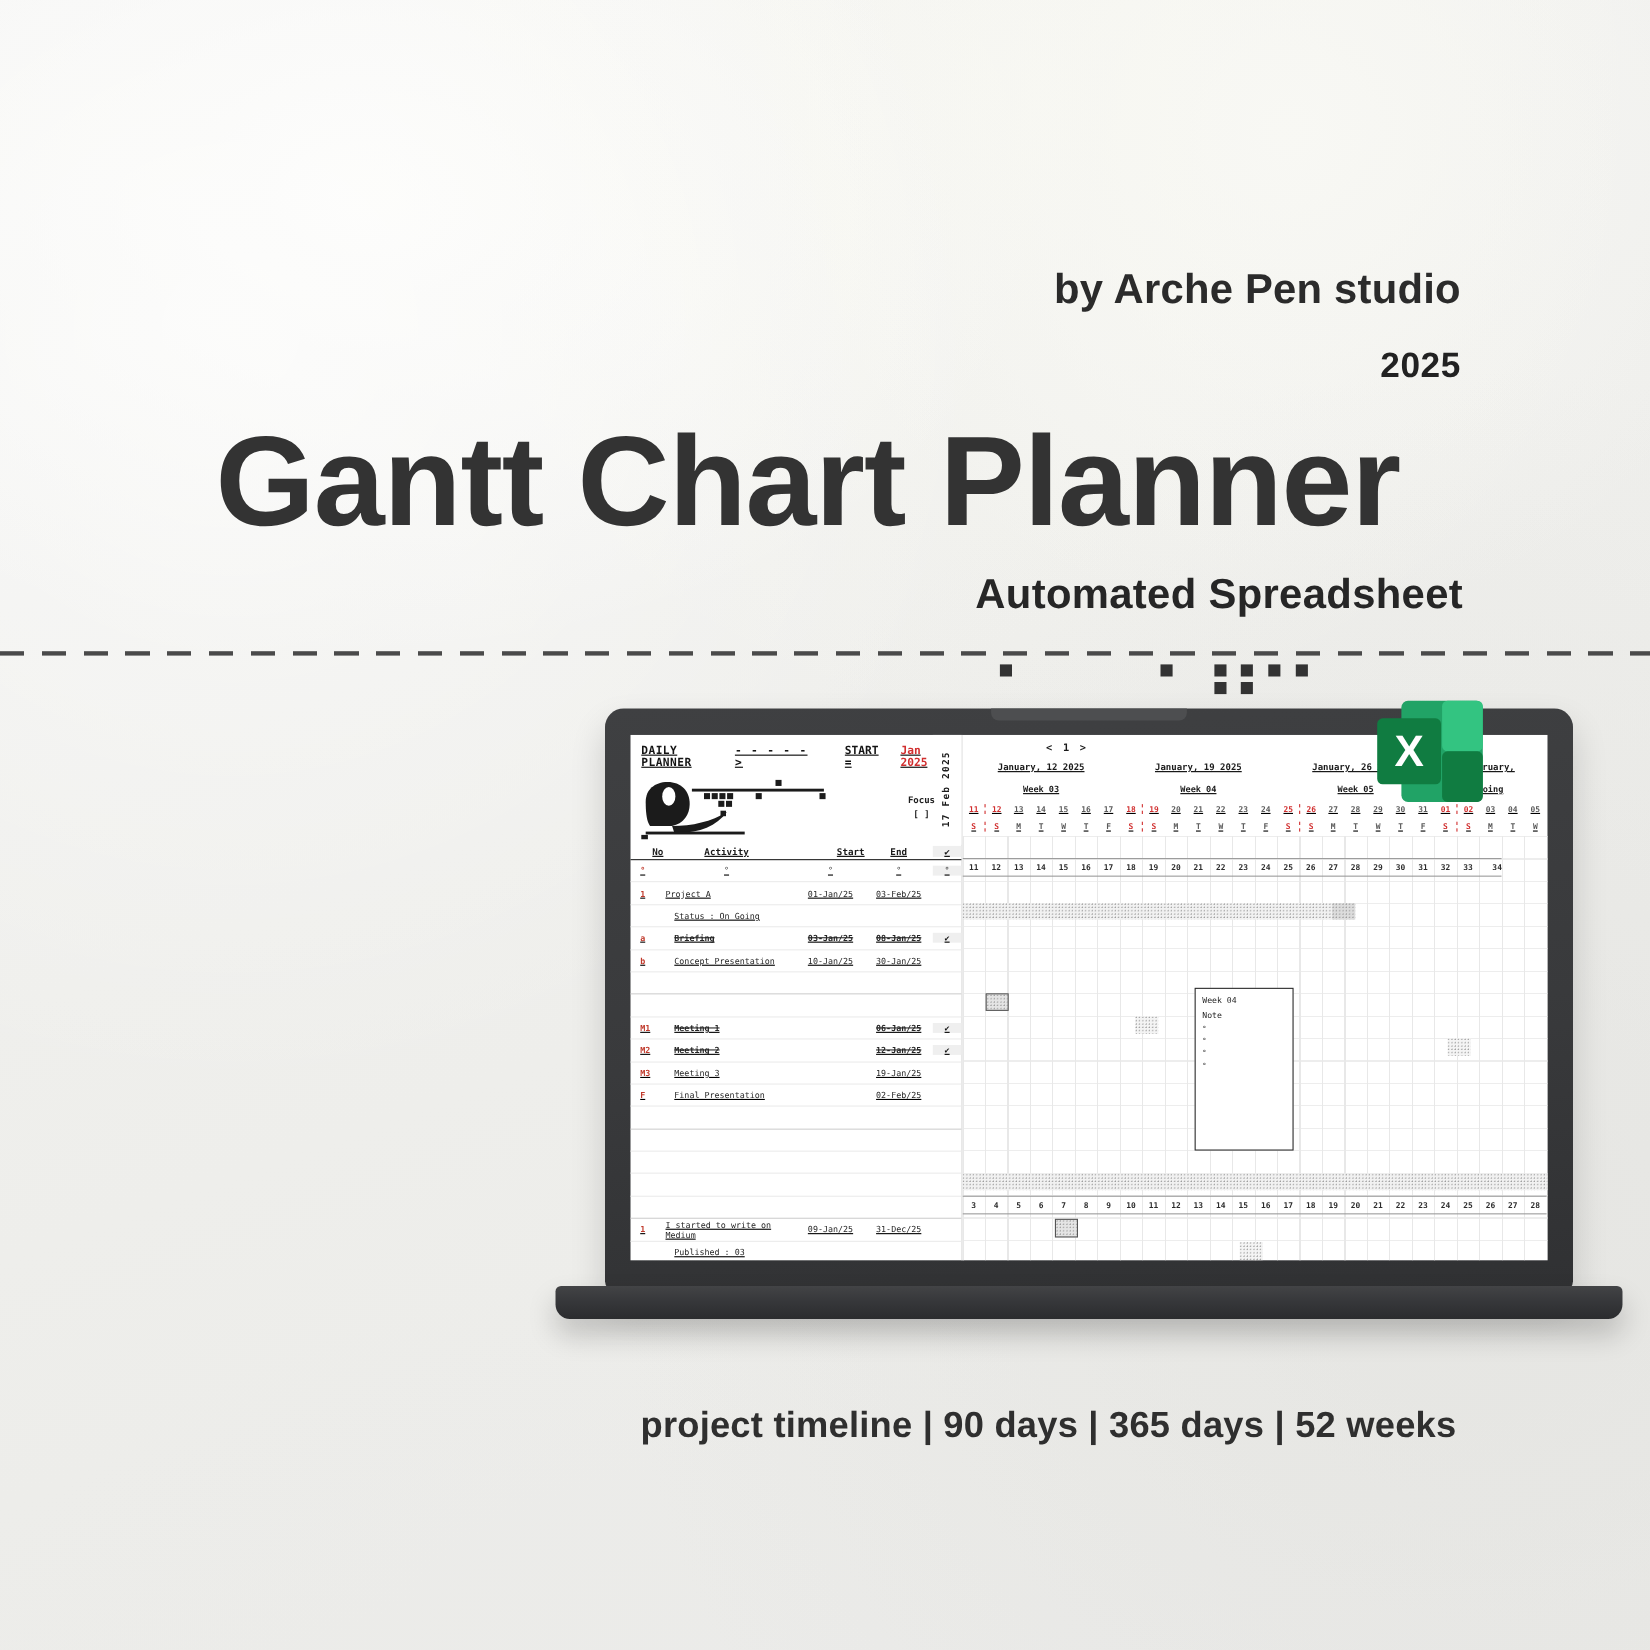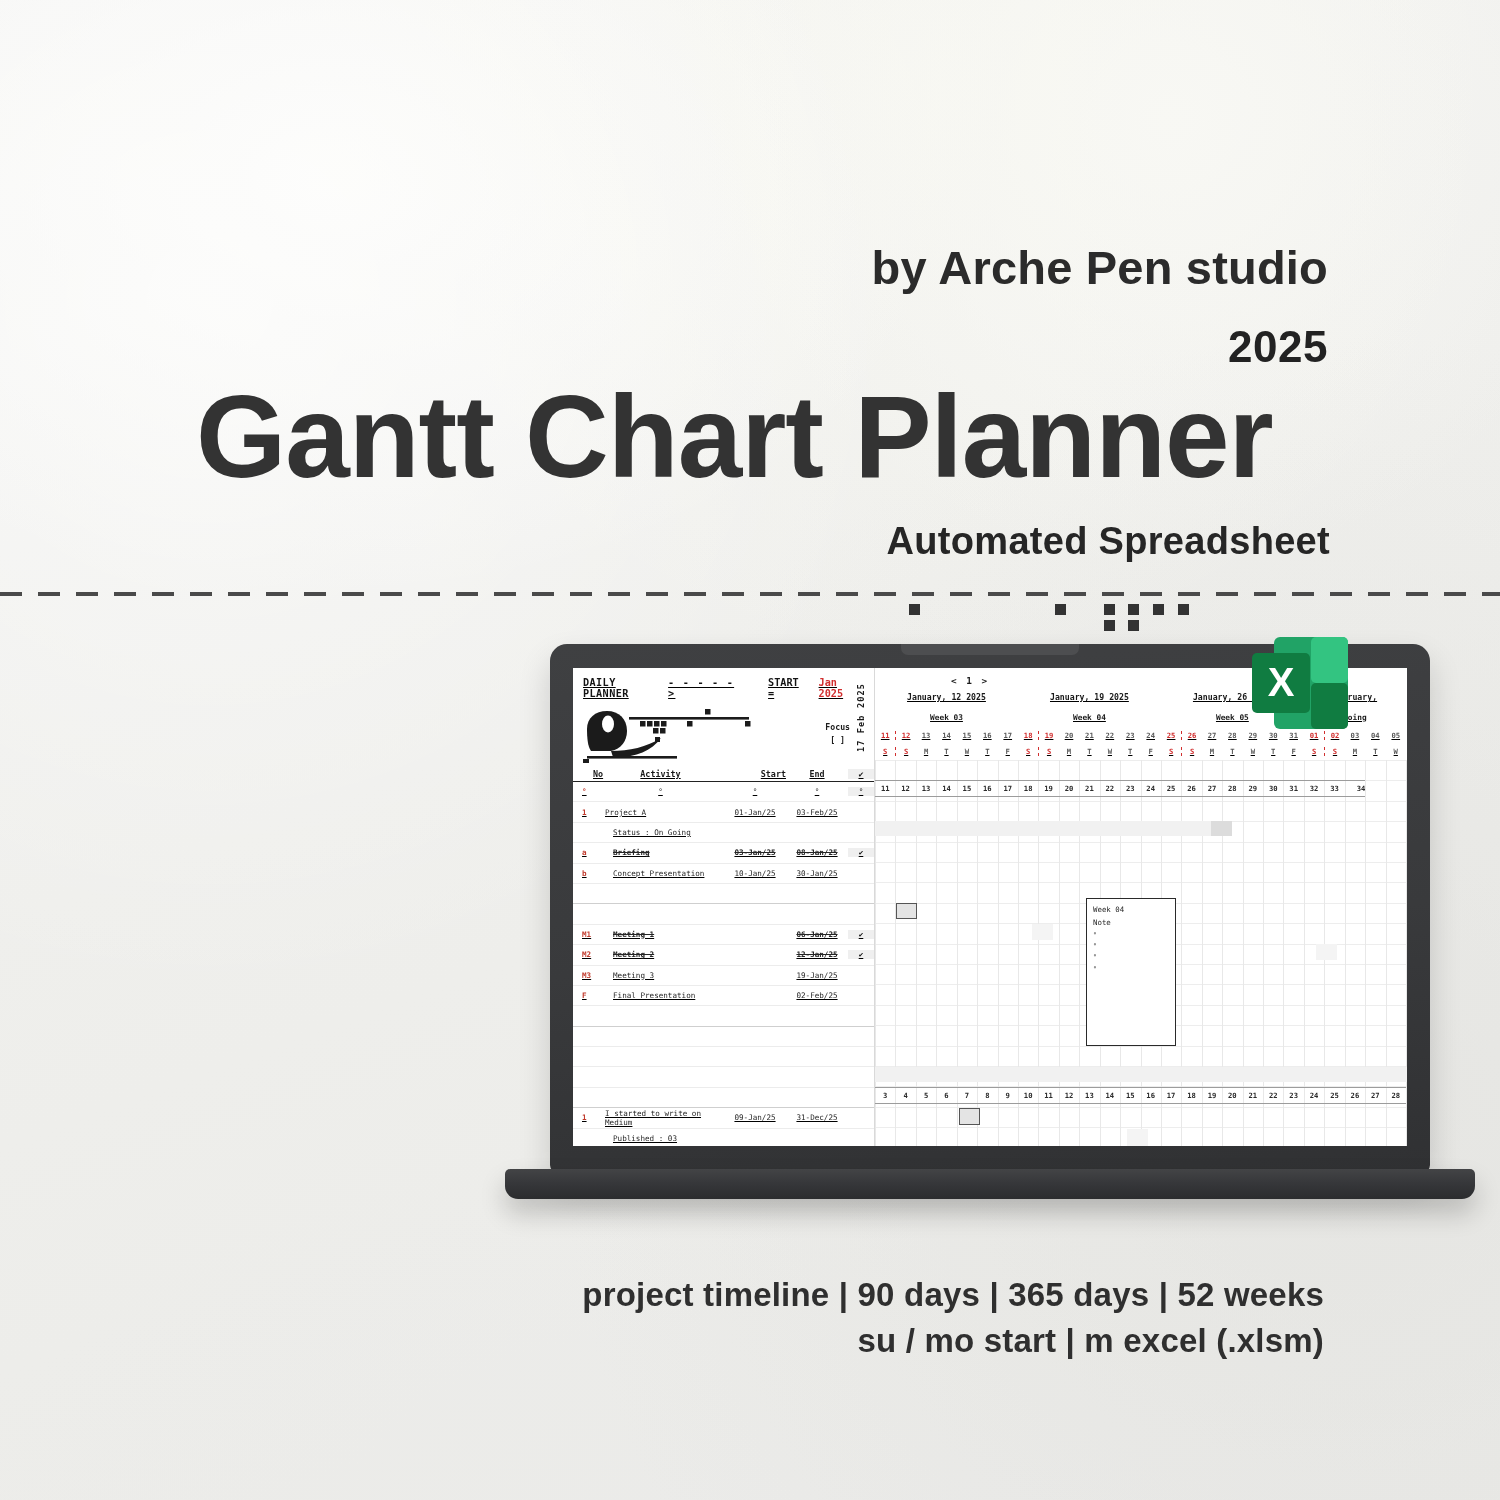--- a/index.html
+++ b/index.html
@@ -28,25 +28,25 @@
     background:
       radial-gradient(circle at 14% 20%, rgba(255,255,255,0.55) 0%, rgba(255,255,255,0) 40%),
       radial-gradient(circle at 62% 6%, rgba(250,250,243,0.5) 0%, rgba(250,250,243,0) 35%),
       radial-gradient(circle at 90% 75%, rgba(222,222,219,0.45) 0%, rgba(222,222,219,0) 45%);
     pointer-events: none;
   }
 
   
   .headline { position: absolute; right: 172px; top: 244px; text-align: right; z-index: 5; }
   .byline {
-    font-size: 47px; font-weight: 700; color: #2b2b2b;
+    font-size: 38px; font-weight: 700; color: #2b2b2b;
     letter-spacing: 0.2px; line-height: 1;
   }
   .year {
-    font-size: 44px; font-weight: 800; color: #222;
+    font-size: 32px; font-weight: 800; color: #222;
     margin-top: 34px; line-height: 1; letter-spacing: 0.5px;
   }
   .maintitle {
     position: absolute; left: 196px; right: 170px; top: 378px;
     font-size: 116px; font-weight: 700; color: #333333;
     letter-spacing: -1px; line-height: 1.02; text-align: left;
     white-space: nowrap; z-index: 5;
   }
   .subtitle {
     position: absolute; right: 170px; top: 520px;
@@ -590,16 +590,15 @@
           </div>
 
         </div>
       </div>
     </div>
     <div class="base"></div>
   </div>
 
   <div class="caption">
     <div class="cap-line">project timeline | 90 days | 365 days | 52 weeks</div>
-    <div class="cap-line">su / mo start | m excel (.xlsm)</div>
   </div>
 
 </div>
 
 </body></html>

